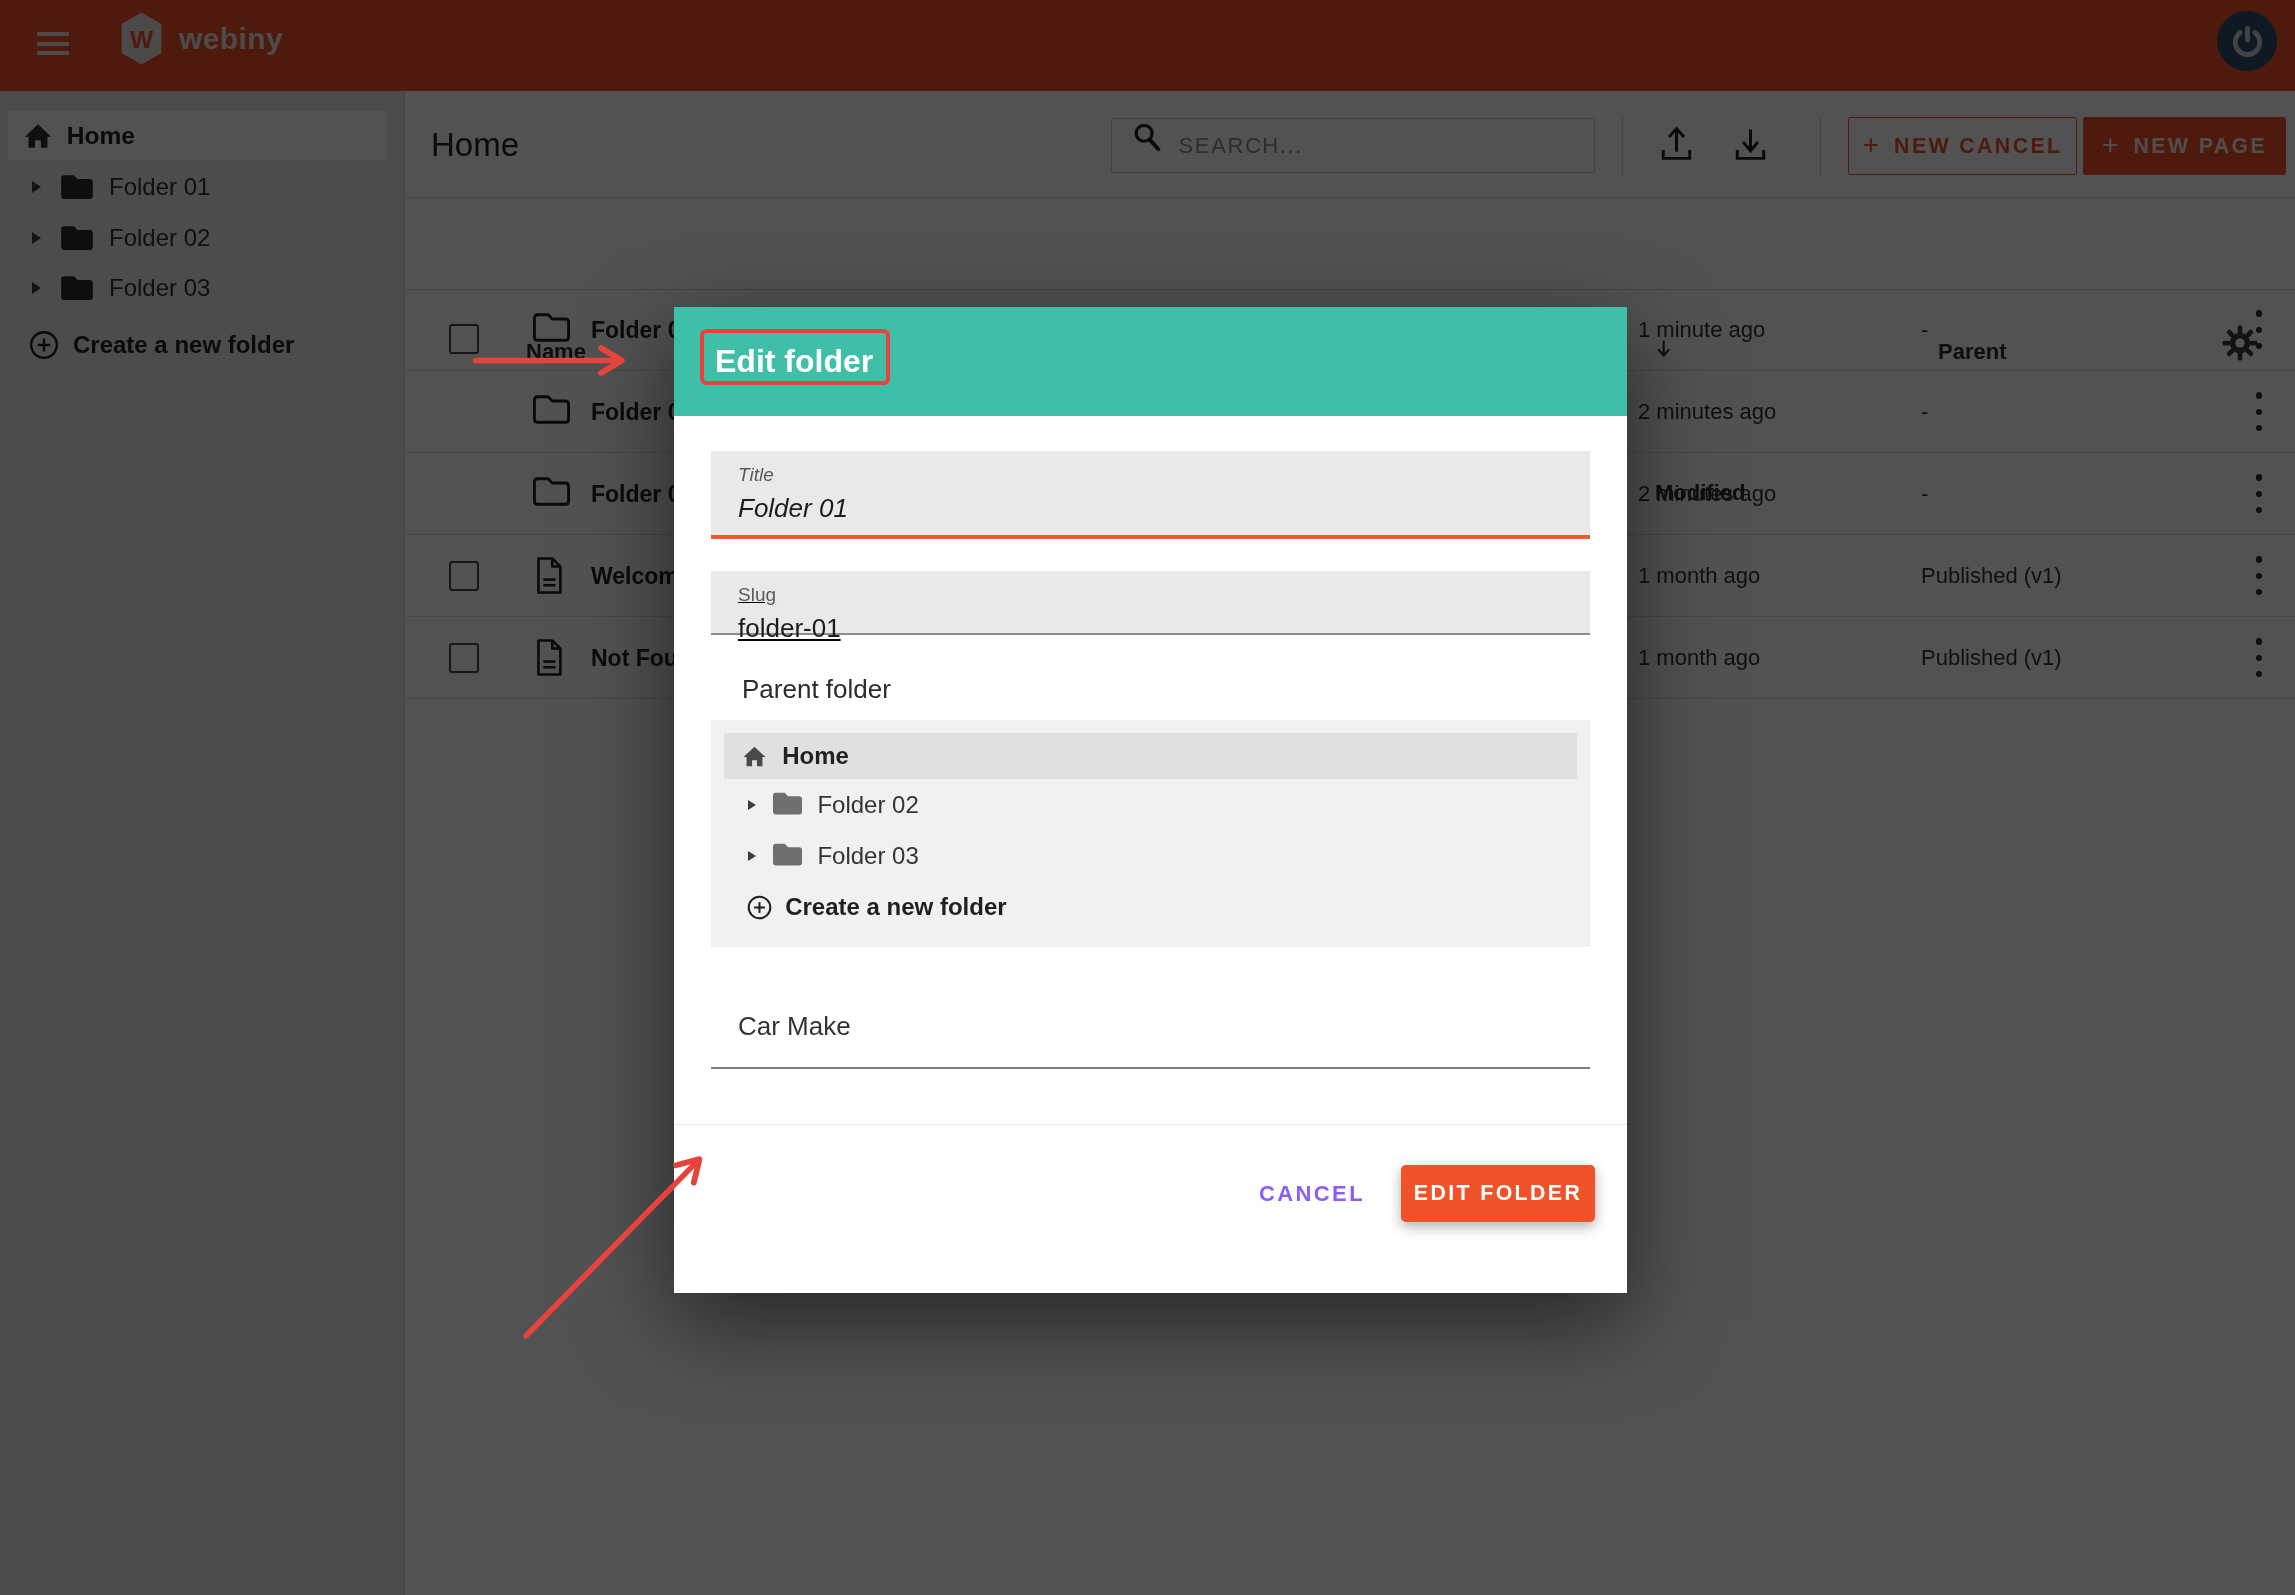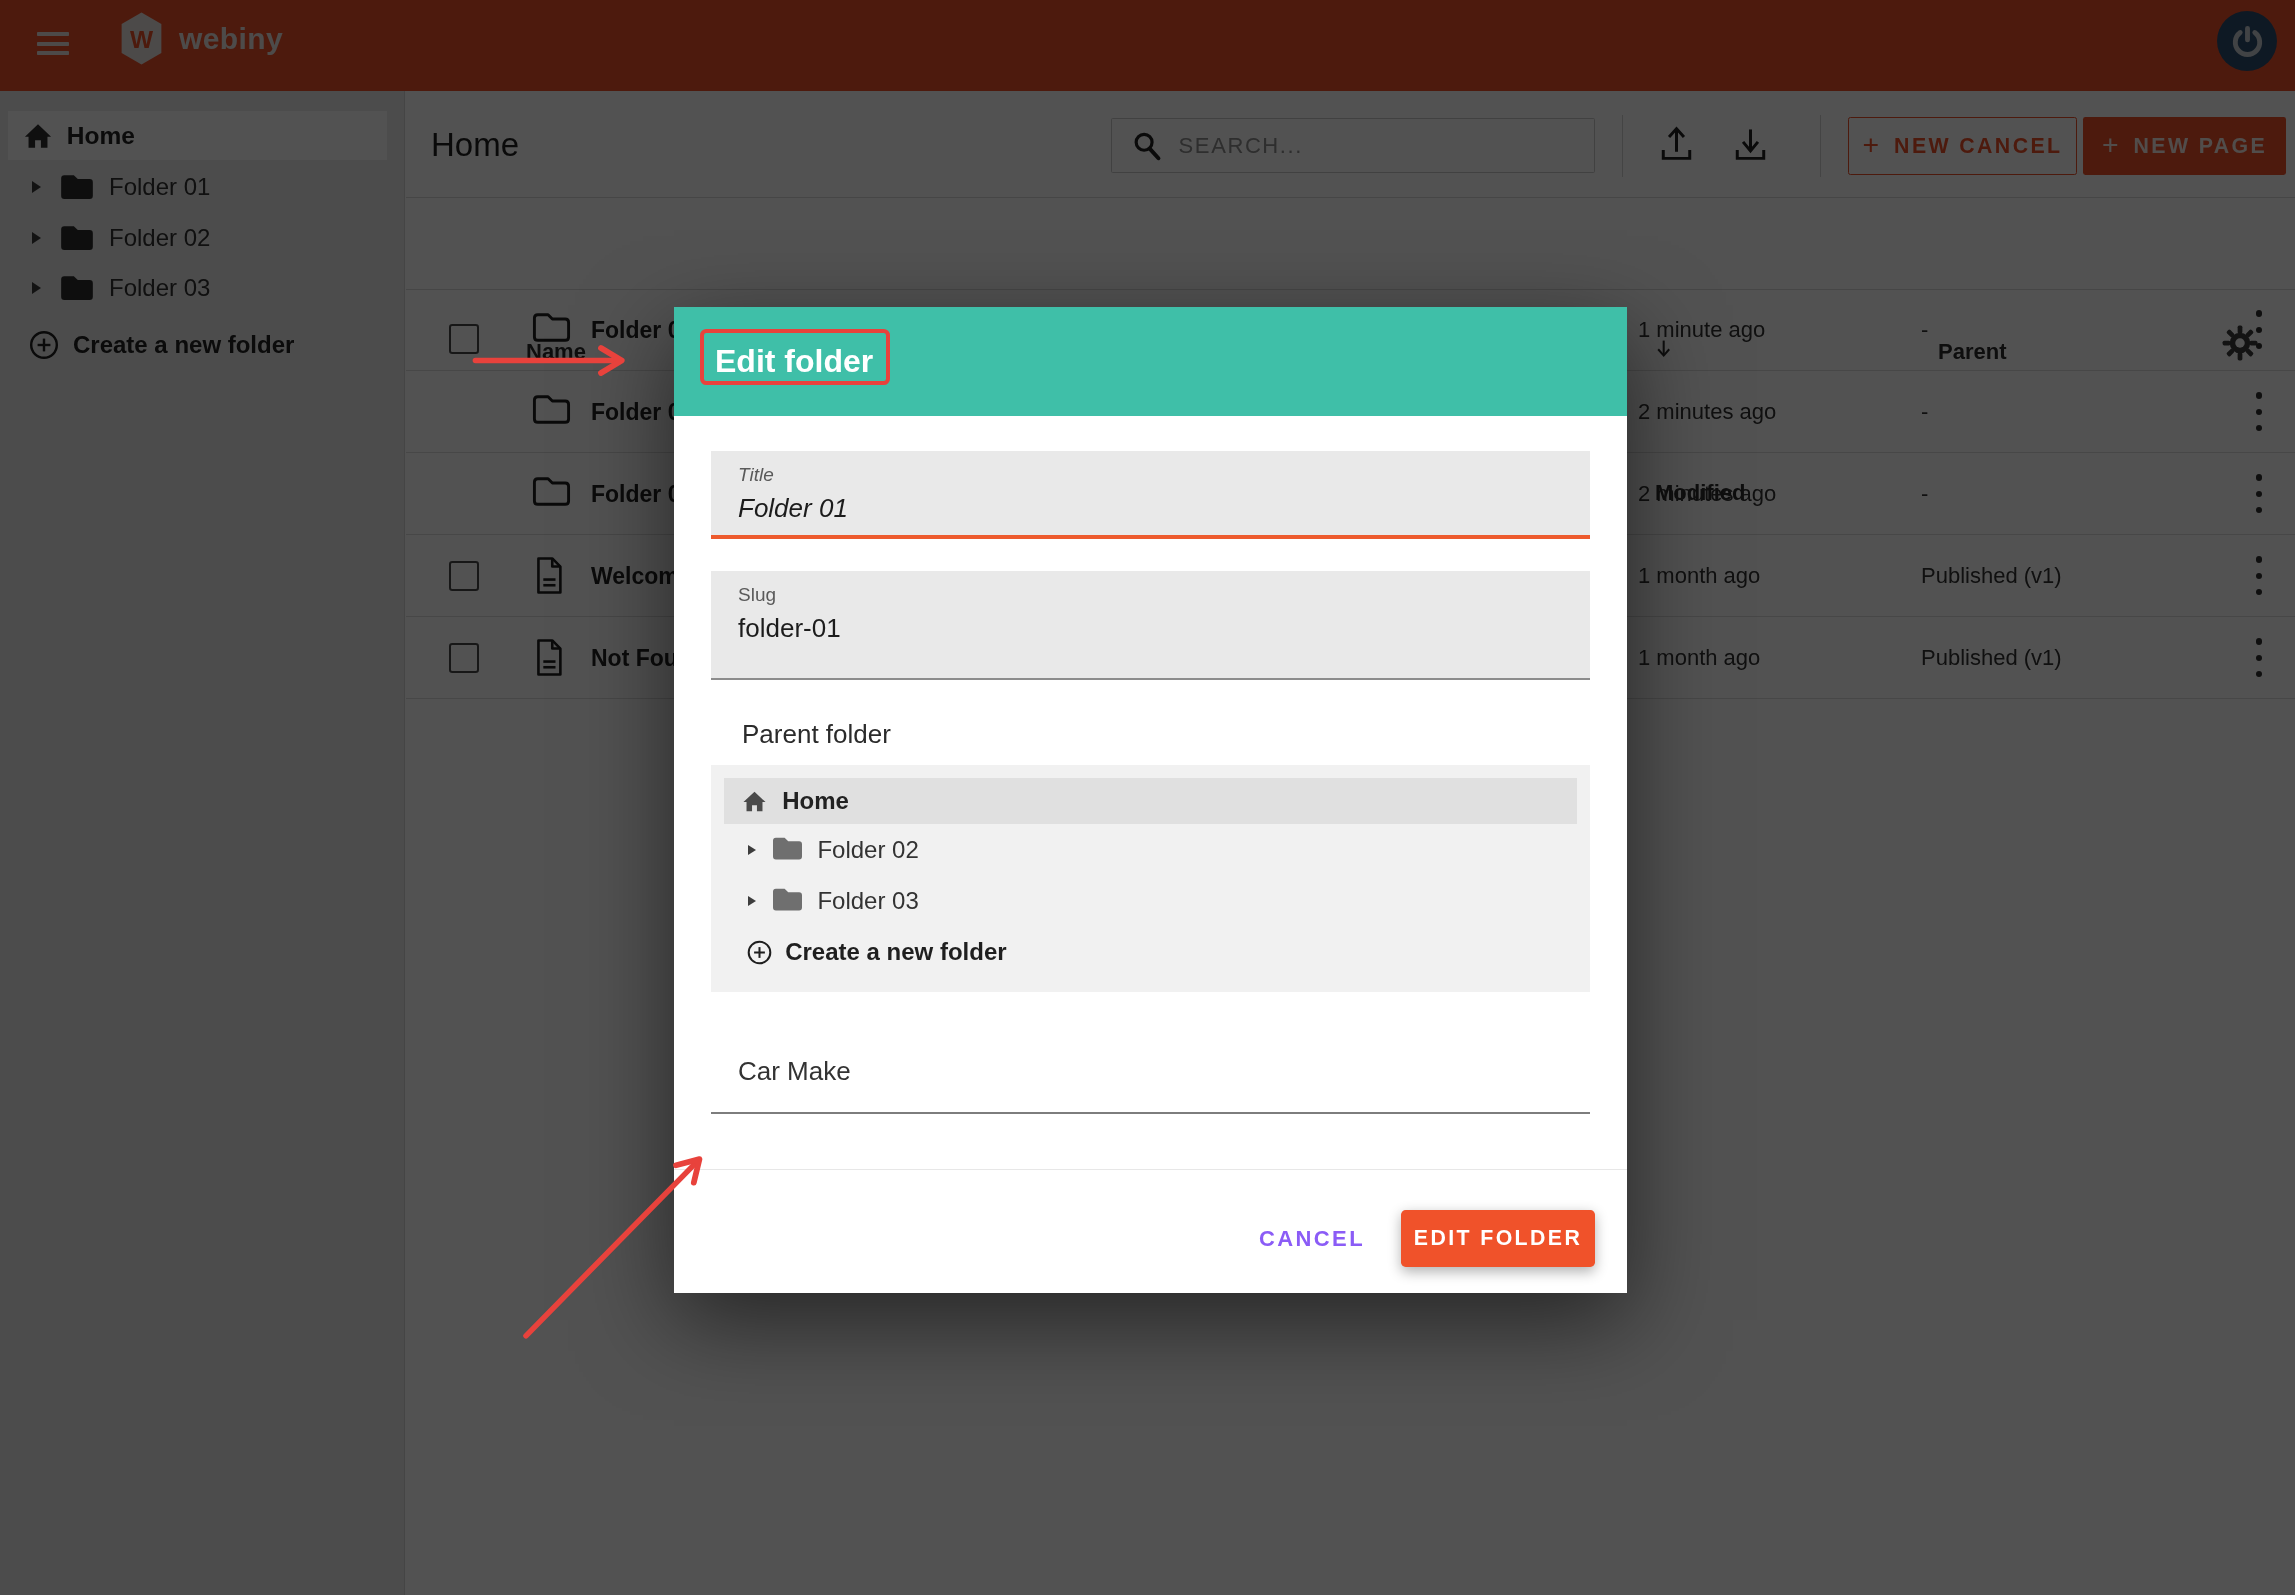--- a/index.html
+++ b/index.html
@@ -29,21 +29,21 @@
                  align-items:center; padding-left:28.4px; gap:12.6px; cursor:pointer; }
   .side-create .lbl { font-size:24px; font-weight:700; color:#222; }
   .caret { width:0; height:0; border-left:9.5px solid #3d3d3d; border-top:6.3px solid transparent;
            border-bottom:6.3px solid transparent; }
 
   
   .content { position:absolute; top:91px; left:406px; right:0; bottom:0; background:#fff; z-index:1; }
   .content-header { position:absolute; top:0; left:0; right:0; height:107px; border-bottom:0.8px solid #d9d9d9; }
   .page-title { position:absolute; left:25px; top:35px; font-size:33px; color:#1f1f1f; font-weight:400; }
   .searchbox { position:absolute; left:705px; top:27px; width:484px; height:55px; border:0.8px solid #c9c9c9;
-               border-radius:1.6px; display:flex; align-items:center; padding-left:17.4px; gap:14.2px; background:#fdfdfd; }
+               border-radius:1.6px; display:flex; padding-left:17.4px; gap:14.2px; background:#fdfdfd; }
   .searchbox input { flex:1; border:none; outline:none; background:transparent; font-family:"Liberation Sans",sans-serif;
                      font-size:22px; letter-spacing:1.6px; color:#555; }
   .searchbox input::placeholder { color:#8e8e8e; }
   .vdiv { position:absolute; top:24px; height:62px; width:0.8px; background:#d2d2d2; }
   .icon-btn { position:absolute; top:30px; width:44px; height:44px; display:flex; align-items:center;
               justify-content:center; cursor:pointer; }
   .btn { position:absolute; top:26px; height:58px; display:flex; align-items:center; justify-content:center;
          gap:12.6px; font-size:21.3px; font-weight:600; letter-spacing:2.4px; border-radius:2.4px; cursor:pointer; }
   .btn .plus { font-size:28.4px; font-weight:400; margin-top:-3.2px; }
   .btn-outline { left:1442px; width:229px; border:1.6px solid #f0522a; color:#f0522a; background:transparent; }
@@ -75,21 +75,21 @@
   
   .modal { position:absolute; left:674px; top:307px; width:953px; height:986px; background:#fff;
            box-shadow:0 28.4px 87px rgba(0,0,0,0.55); z-index:1000; }
   .modal-header { height:109px; background:#3fbfa8; display:flex; align-items:center; padding-left:41px; }
   .modal-title { font-size:32px; font-weight:700; color:#ffffff; }
   .modal-body { padding:0 37px; }
   .f-label { font-size:19px; color:#5a5a5a; }
   .f-value { font-size:26px; color:#1c1c1c; margin-top:7.1px; }
   .field { background:#e9e9e9; cursor:text; }
   .field-title { margin-top:35px; height:88px; border-bottom:4px solid #ed5a2d; padding:13.4px 0 0 27px;font-style:italic; }
-  .field-slug  { margin-top:32px; height:109px; border-bottom:2.4px solid #8c8c8c; padding:13.4px 0 0 27px; }
+  .field-slug  { margin-top:32px; height:64px; border-bottom:2.4px solid #8c8c8c; padding:13.4px 0 0 27px;text-decoration:underline; }
   .parent-label { margin-top:39px; font-size:26px; color:#2b2b2b; height:30px;margin-left:31px; }
   .tree { margin-top:16px; height:227px; background:#f1f1f1; padding:13.4px 12.6px 0 12.6px; }
   .tree-home { height:46px; background:#e0e0e0; display:flex; align-items:center; padding-left:17.4px; gap:14.2px;
                cursor:pointer; }
   .tree-home .lbl { font-size:24px; font-weight:700; color:#222; }
   .tree-item { height:51px; display:flex; align-items:center; padding-left:24px; cursor:pointer; }
   .tree-item .lbl { font-size:24px; color:#333; margin-left:12.6px; }
   .tree-item .folder { margin-left:14.2px; }
   .tree-item .caret { border-left-width:8.7px; border-top-width:5.5px; border-bottom-width:5.5px; }
   .tree-create { height:52px; display:flex; align-items:center; padding-left:22px; gap:12.6px; cursor:pointer; }

